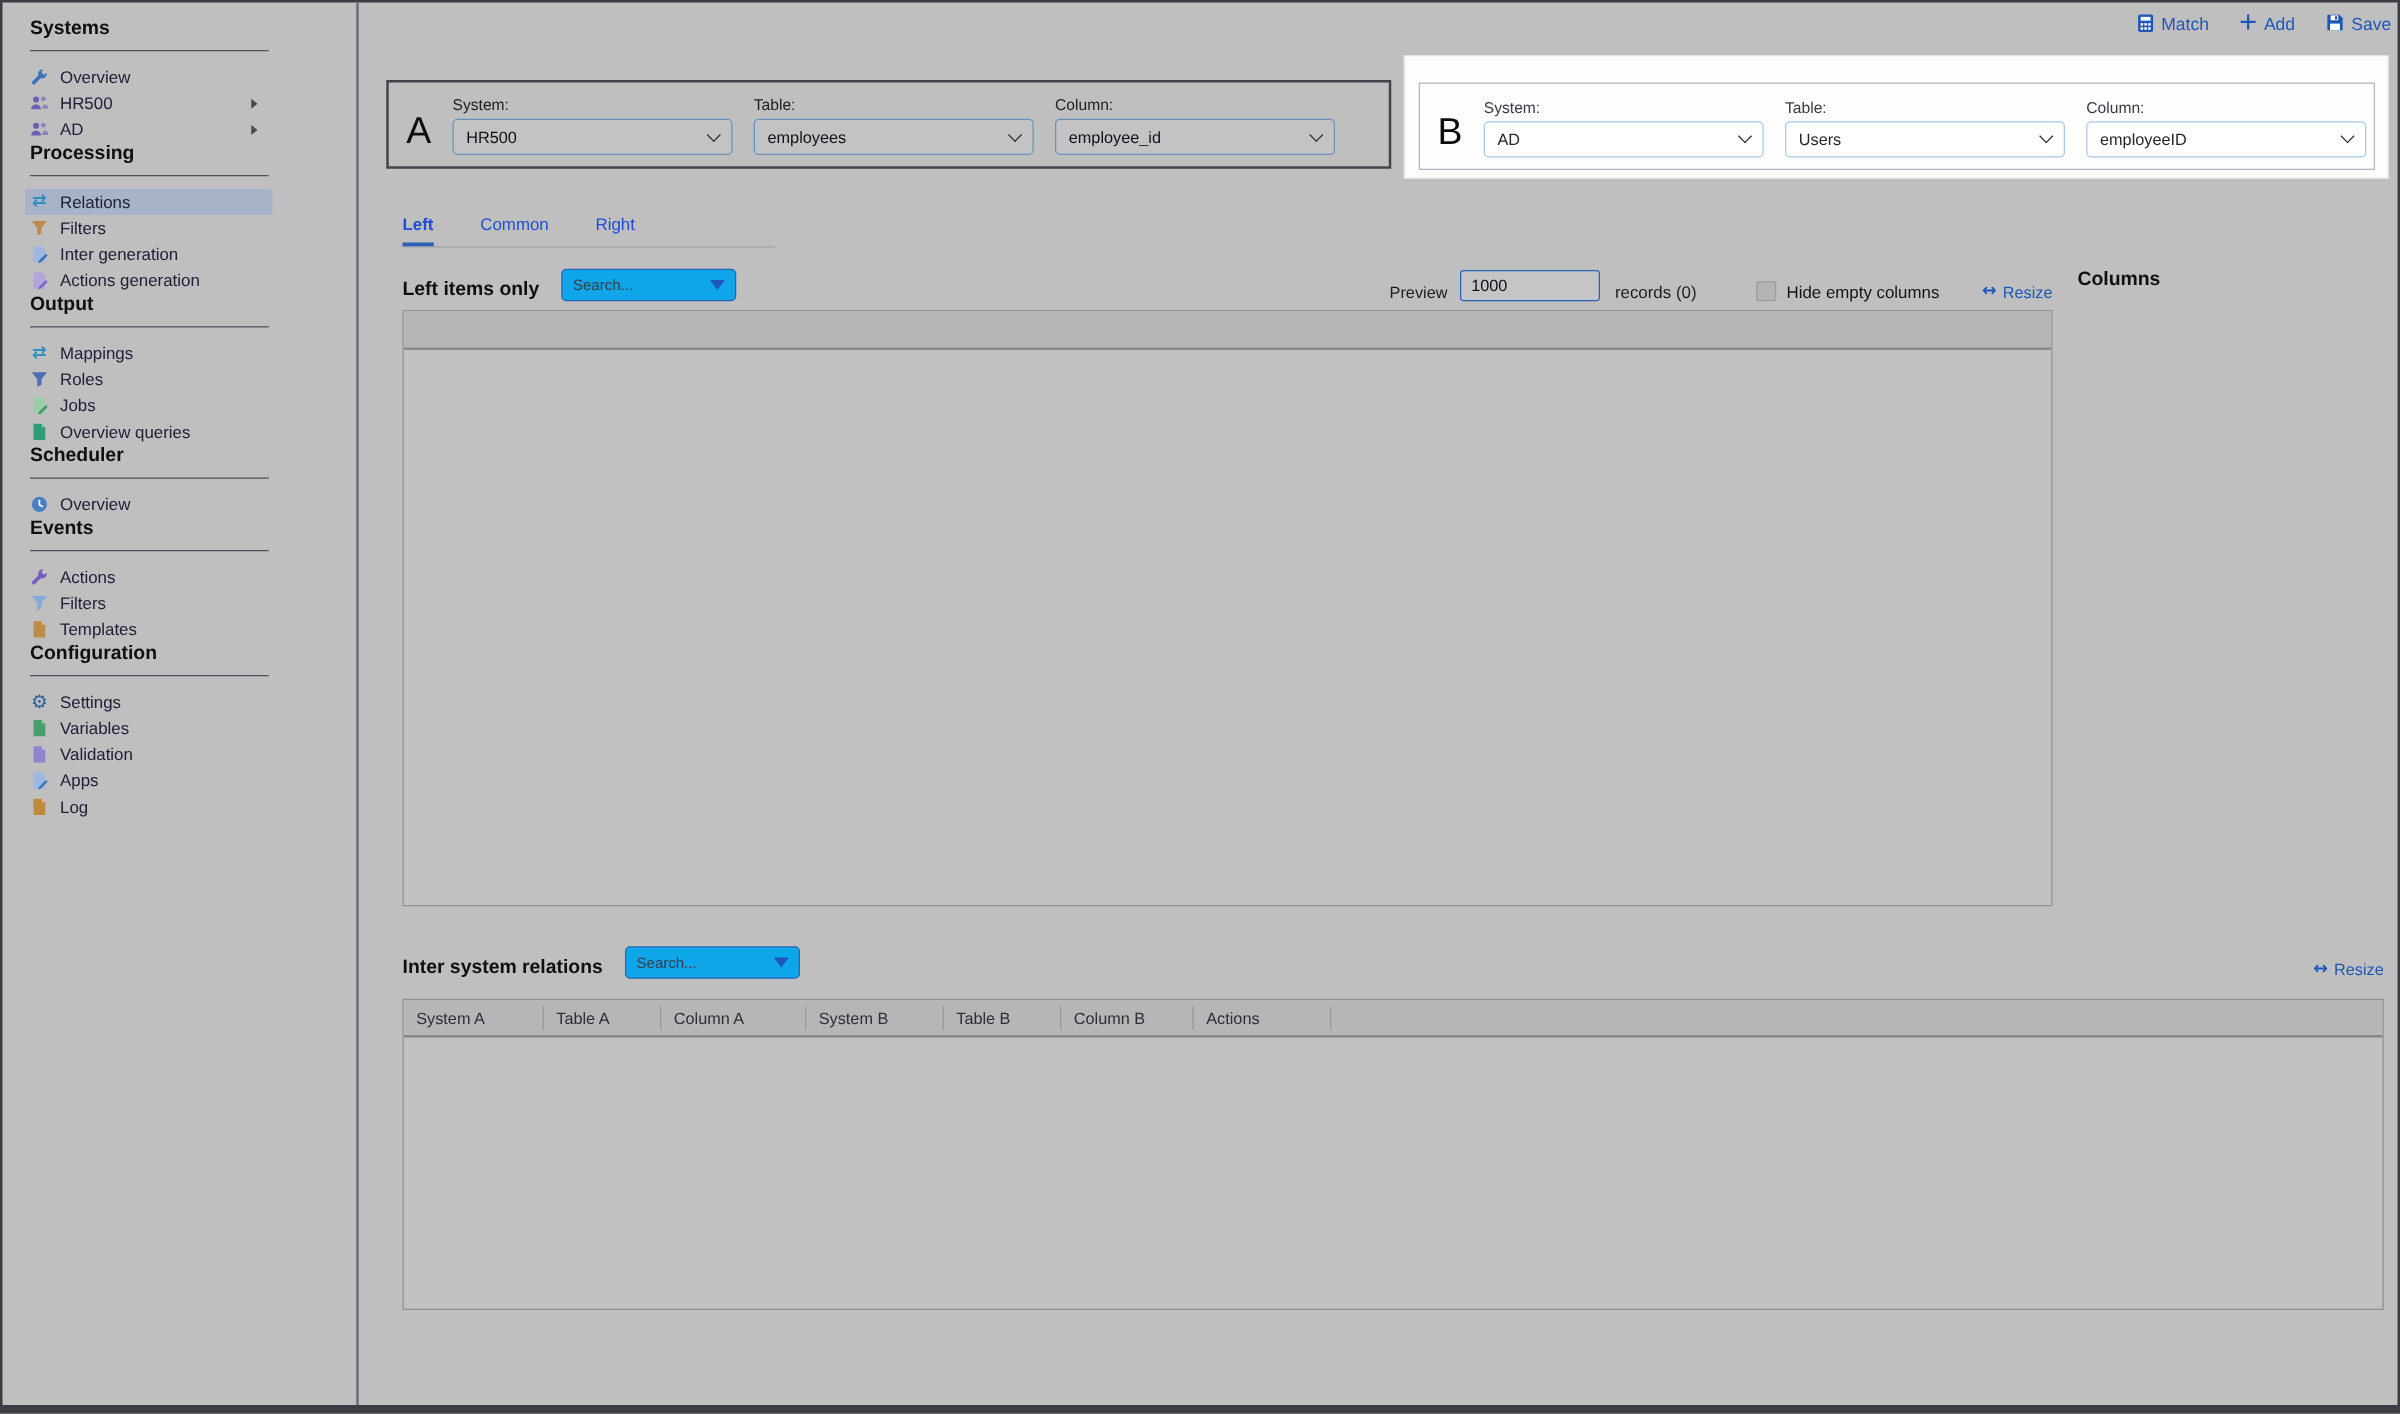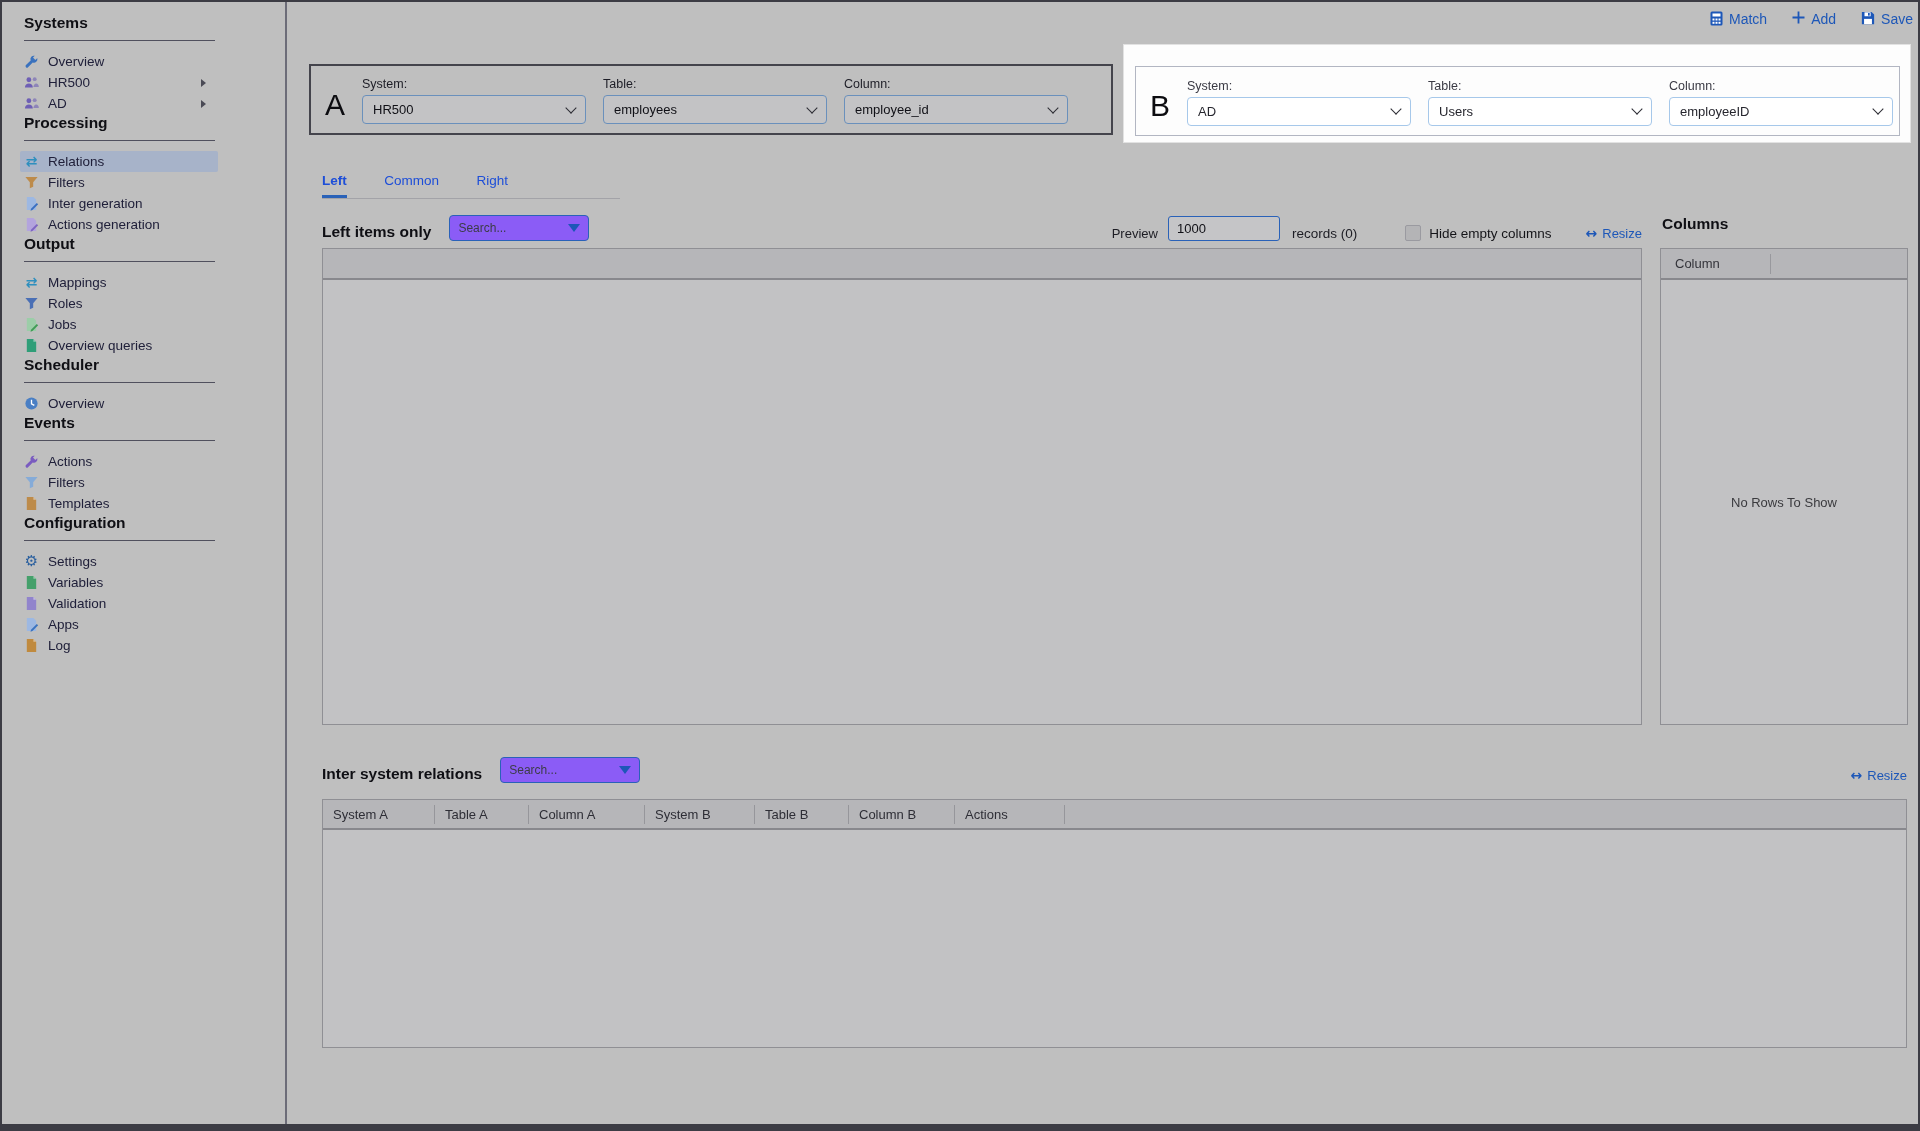--- a/index.html
+++ b/index.html
@@ -64,21 +64,21 @@
   .tabstrip { position:absolute; left:320px; top:169px; width:298px; border-bottom:1px solid #a3a3a8; }
   .tab { display:inline-block; margin-right:33px; padding-bottom:7px; font-size:13.5px; color:#1d4ed8; cursor:pointer; }
   .tab.active { border-bottom:3px solid #2a62b8; font-weight:bold; }
 
   
   .toolbar { position:absolute; display:flex; align-items:flex-end; height:30px; }
   .tb-left { left:320px; top:209px; width:1320px; }
   .tb-rel  { left:320px; top:751px; width:1585px; }
   .sec-title { font-size:15.5px; font-weight:bold; color:#0f0f14; white-space:nowrap; }
   .searchbox { margin-left:18px; width:140px; height:26px; border:1.6px solid #2a62b8; border-radius:4px;
-               background:#8b5cf6; display:flex; align-items:center; padding:0 8px; cursor:text; }
+               background:#0ea5e9; display:flex; align-items:center; padding:0 8px; cursor:text; }
   .searchbox input { flex:1; min-width:0; border:none; outline:none; background:transparent;
                      font-size:12px; color:#2e2e36; font-family:inherit; }
   .searchbox input::placeholder { color:#3c3c46; opacity:1; }
   .tri-down { width:0; height:0; border-left:6px solid transparent; border-right:6px solid transparent;
               border-top:8px solid #1d57b8; margin-left:6px; }
   .spacer { flex:1; }
   .small-lbl { font-size:13px; color:#1d1d24; }
   .preview-input { width:112px; height:25px; border:1.6px solid #2a62b8; border-radius:3px; background:#c5c5c7;
                    margin:0 12px 0 10px; font-size:13px; color:#101016; padding:0 8px; outline:none; font-family:inherit; }
   .records { font-size:13.5px; color:#1d1d24; margin-right:48px; }
@@ -379,28 +379,20 @@
     </span>
   </div>
 
   <div class="columns-title sec-title">Columns</div>
 
   <div class="grid g-left">
     <div class="grid-header"></div>
     <div class="grid-body"></div>
   </div>
 
-  <div class="grid g-cols">
-    <div class="grid-header">
-      <span class="hcell">Column</span>
-    </div>
-    <div class="grid-body">
-      <span>No Rows To Show</span>
-    </div>
-  </div>
 
   <div class="toolbar tb-rel">
     <span class="sec-title">Inter system relations</span>
     <div class="searchbox">
       <input type="text" placeholder="Search..." style="">
       <span class="tri-down"></span>
     </div>
     <span class="spacer"></span>
     <span class="resize-link">
       <span class="arrows">↔</span>

